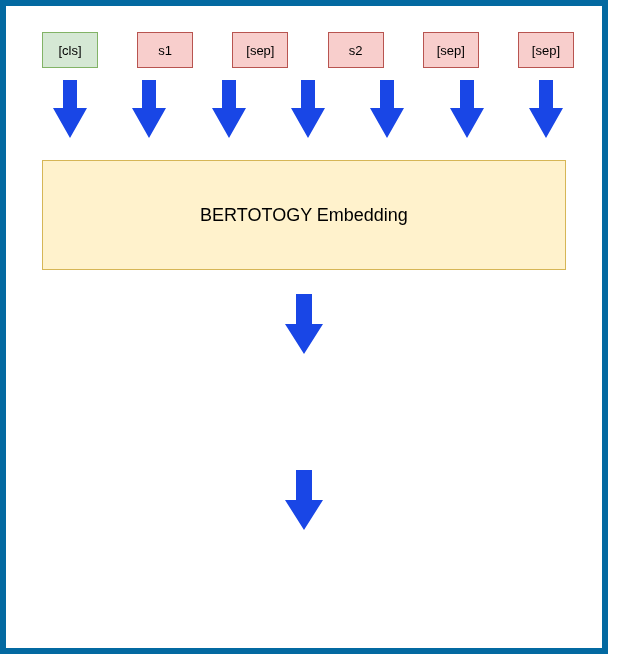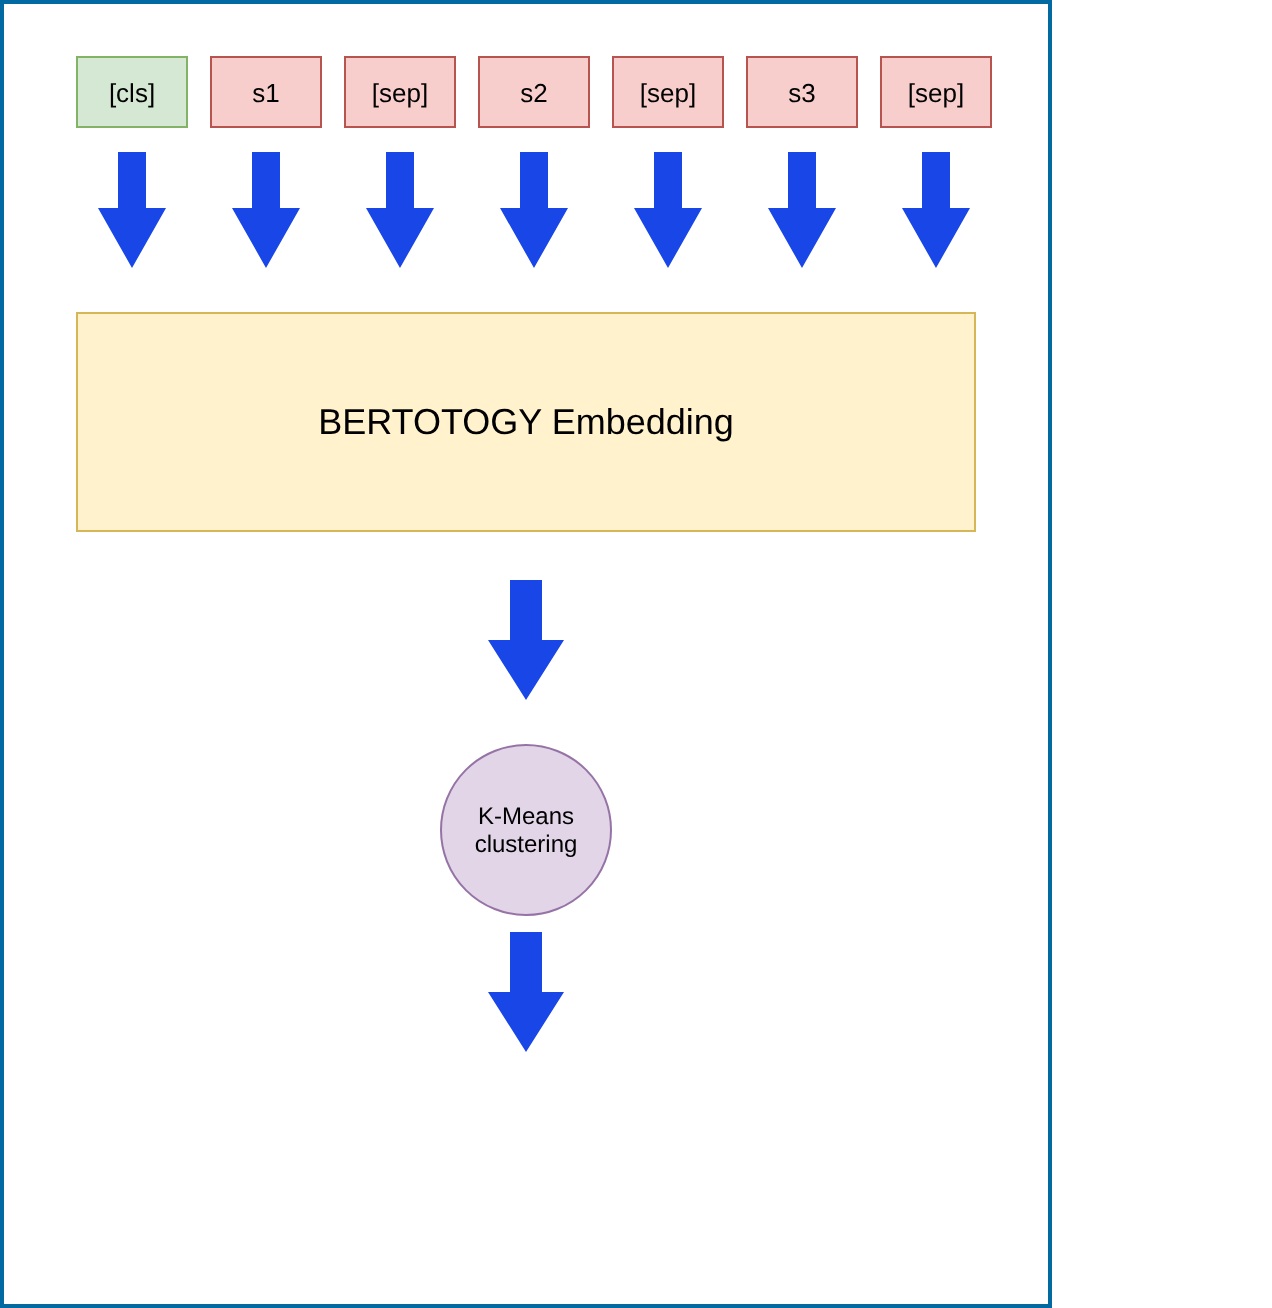--- a/index.html
+++ b/index.html
@@ -2,24 +2,24 @@
 <html><head>
 <meta charset="utf-8">
 <style>
   body {
     margin: 0;
     padding: 0;
     font-family: Arial, Helvetica, sans-serif;
     background: #fff;
   }
   .frame {
-    width: 526px;
+    width: 608px;
     height: 654px;
     box-sizing: border-box;
-    border: 2px solid #0369a1;
+    border: 6px solid #0369a1;
     position: relative;
     background: #fff;
   }
   .tokens-row {
     position: absolute;
     top: 26px;
     left: 36px;
     right: 28px;
     display: flex;
     justify-content: space-between;
@@ -124,23 +124,20 @@
     <div class="token token-pink">
         <span>[sep]</span>
       </div>
     <div class="token token-pink">
         <span>s2</span>
       </div>
     <div class="token token-pink">
         <span>[sep]</span>
       </div>
     <div class="token token-pink">
-        <span>s3</span>
-      </div>
-    <div class="token token-pink">
         <span>[sep]</span>
       </div>
   </div>
 
   <div class="arrows-row">
     <div class="arrow-cell">
         <svg width="34" height="58" viewBox="0 0 34 58">
           <path d="M10 0 H24 V28 H34 L17 58 L0 28 H10 Z" fill="#1946e6"></path>
         </svg>
       </div>
@@ -179,24 +176,20 @@
   <div class="embedding-box">
     <span>BERTOTOGY Embedding</span>
   </div>
 
   <div class="mid-arrow" style="top:288px;">
     <svg width="38" height="60" viewBox="0 0 38 60">
         <path d="M11 0 H27 V30 H38 L19 60 L0 30 H11 Z" fill="#1946e6"></path>
       </svg>
   </div>
 
-  <div class="circle">
-    <span style="white-space:pre-line;">K-Means
-clustering</span>
-  </div>
 
   <div class="mid-arrow" style="top:464px;">
     <svg width="38" height="60" viewBox="0 0 38 60">
         <path d="M11 0 H27 V30 H38 L19 60 L0 30 H11 Z" fill="#1946e6"></path>
       </svg>
   </div>
 
 
 </div>
 

